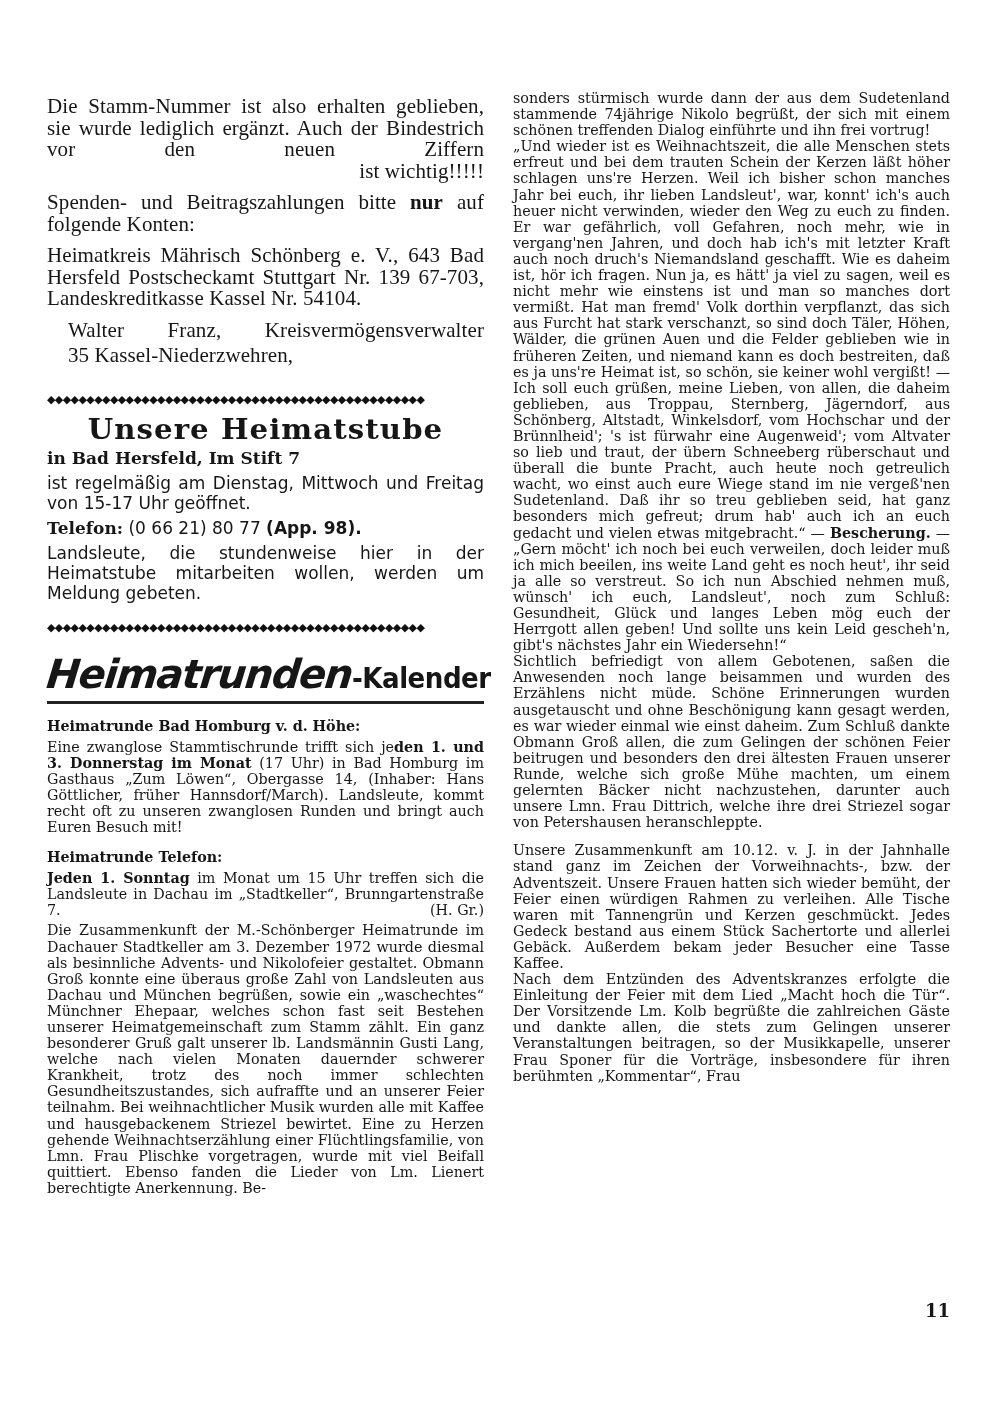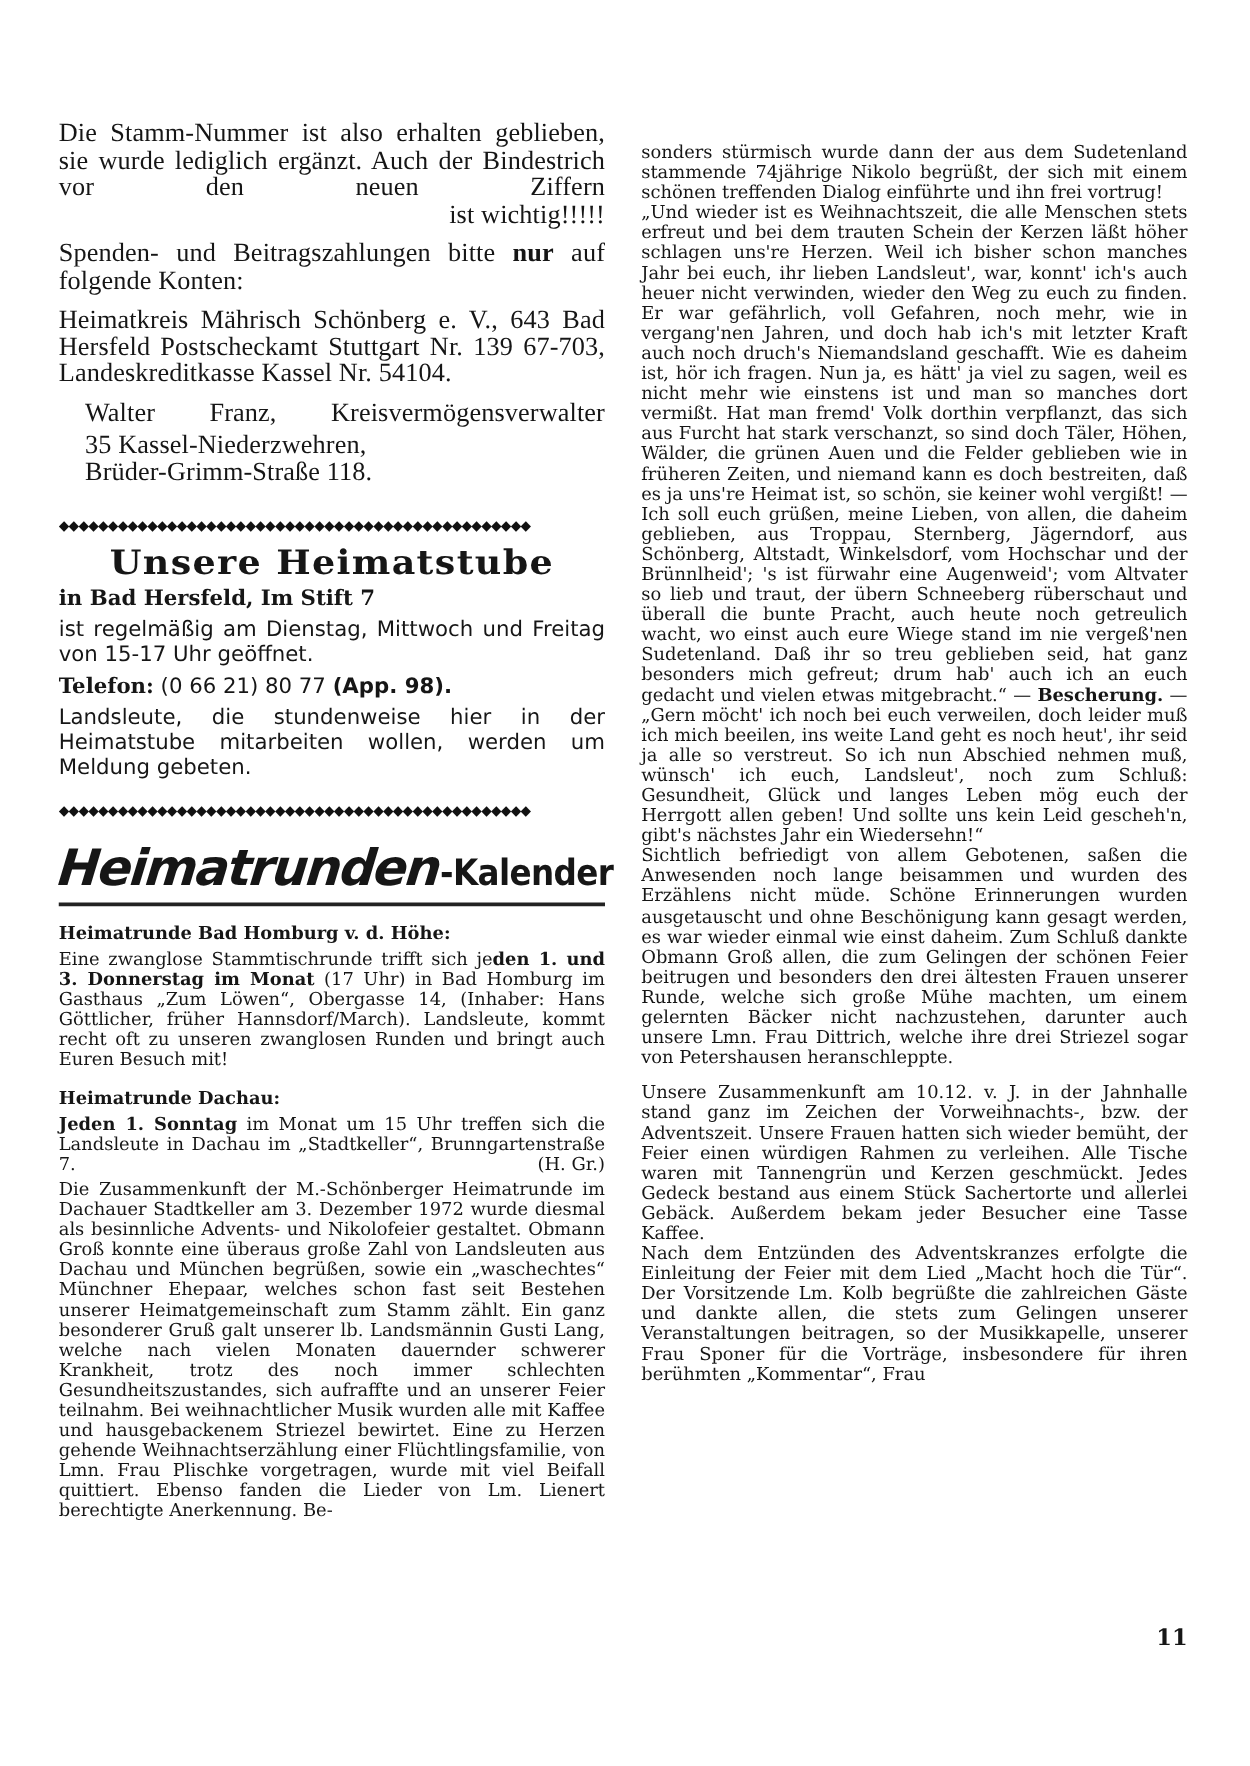--- a/index.html
+++ b/index.html
@@ -34,21 +34,20 @@
   <p class="big" style="text-align:justify;text-align-last:justify;">Die Stamm-Nummer ist also erhalten geblieben, sie wurde lediglich ergänzt. Auch der Bindestrich vor den neuen Ziffern</p>
   <p class="big center">ist wichtig!!!!!</p>
 
   <p class="big gap10"><span>Spenden- und Beitragszahlungen bitte </span><b>nur</b><span> auf folgende Konten:</span></p>
 
   <p class="big gap10">Heimatkreis Mährisch Schönberg e. V., 643 Bad Hersfeld Postscheckamt Stuttgart Nr. 139 67-703, Landeskreditkasse Kassel Nr. 54104.</p>
 
   <div class="gap10">
     <p class="big indent" style="text-align:justify;text-align-last:justify;">Walter Franz, Kreisvermögensverwalter</p>
     <p class="big indent" style="margin-top:4px">35 Kassel-Niederzwehren,</p>
-    <p class="big indent">Brüder-Grimm-Straße 118.</p>
   </div>
 
   <div class="diamonds" style="margin-top:26px">◆◆◆◆◆◆◆◆◆◆◆◆◆◆◆◆◆◆◆◆◆◆◆◆◆◆◆◆◆◆◆◆◆◆◆◆◆◆◆◆◆◆◆◆◆◆◆◆</div>
 
   <div>
     <div class="stube-title" style="margin-top:6px">Unsere Heimatstube</div>
     <div class="stube-sub">in Bad Hersfeld, Im Stift 7</div>
     <p class="body16" style="margin-top:4px">ist regelmäßig am Dienstag, Mittwoch und Freitag von 15-17 Uhr geöffnet.</p>
     <p class="body16" style="margin-top:5px"><b style="font-family:'DejaVu Serif',serif">Telefon:</b><span> (0 66 21)  80 77 </span><b>(App.  98).</b></p>
     <p class="body16" style="margin-top:5px">Landsleute, die stundenweise hier in der Heimatstube mitarbeiten wollen, werden um Meldung gebeten.</p>
@@ -61,28 +60,28 @@
     <span class="kal-rest">-Kalender</span>
   </div>
   <hr class="rule">
 
   <div>
     <div class="heading">Heimatrunde Bad Homburg v. d. Höhe:</div>
     <p class="small" style="margin-top:4px"><span>Eine zwanglose Stammtischrunde trifft sich je</span><b>den 1. und 3. Donnerstag im Monat</b><span> (17 Uhr) in Bad Homburg im Gasthaus „Zum Löwen“, Obergasse 14, (Inhaber: Hans Göttlicher, früher Hannsdorf/March). Landsleute, kommt recht oft zu unseren zwanglosen Runden und bringt auch Euren Besuch mit!</span></p>
   </div>
 
   <div style="margin-top:14px">
-    <div class="heading">Heimatrunde Dachau:</div>
+    <div class="heading">Heimatrunde Telefon:</div>
     <p class="small" style="margin-top:4px"><b>Jeden 1. Sonntag</b><span> im Monat um 15 Uhr treffen sich die Landsleute in Dachau im „Stadtkeller“, Brunngartenstraße 7.</span></p>
     <p class="small sig" style="margin-top:-16px">(H. Gr.)</p>
     <p class="small" style="margin-top:4px">Die Zusammenkunft der M.-Schönberger Heimatrunde im Dachauer Stadtkeller am 3. Dezember 1972 wurde diesmal als besinnliche Advents- und Nikolofeier gestaltet. Obmann Groß konnte eine überaus große Zahl von Landsleuten aus Dachau und München begrüßen, sowie ein „waschechtes“ Münchner Ehepaar, welches schon fast seit Bestehen unserer Heimatgemeinschaft zum Stamm zählt. Ein ganz besonderer Gruß galt unserer lb. Landsmännin Gusti Lang, welche nach vielen Monaten dauernder schwerer Krankheit, trotz des noch immer schlechten Gesundheitszustandes, sich aufraffte und an unserer Feier teilnahm. Bei weihnachtlicher Musik wurden alle mit Kaffee und hausgebackenem Striezel bewirtet. Eine zu Herzen gehende Weihnachtserzählung einer Flüchtlingsfamilie, von Lmn. Frau Plischke vorgetragen, wurde mit viel Beifall quittiert. Ebenso fanden die Lieder von Lm. Lienert berechtigte Anerkennung. Be-</p>
   </div>
 </div>
 
-<div class="col right" style="top:114px">
+<div class="col right" style="top:90px">
   <p class="small">sonders stürmisch wurde dann der aus dem Sudetenland stammende 74jährige Nikolo begrüßt, der sich mit einem schönen treffenden Dialog einführte und ihn frei vortrug!</p>
   <p class="small"><span>„Und wieder ist es Weihnachtszeit, die alle Menschen stets erfreut und bei dem trauten Schein der Kerzen läßt höher schlagen uns're Herzen. Weil ich bisher schon manches Jahr bei euch, ihr lieben Landsleut', war, konnt' ich's auch heuer nicht verwinden, wieder den Weg zu euch zu finden. Er war gefährlich, voll Gefahren, noch mehr, wie in vergang'nen Jahren, und doch hab ich's mit letzter Kraft auch noch druch's Niemandsland geschafft. Wie es daheim ist, hör ich fragen. Nun ja, es hätt' ja viel zu sagen, weil es nicht mehr wie einstens ist und man so manches dort vermißt. Hat man fremd' Volk dorthin verpflanzt, das sich aus Furcht hat stark verschanzt, so sind doch Täler, Höhen, Wälder, die grünen Auen und die Felder geblieben wie in früheren Zeiten, und niemand kann es doch bestreiten, daß es ja uns're Heimat ist, so schön, sie keiner wohl vergißt! — Ich soll euch grüßen, meine Lieben, von allen, die daheim geblieben, aus Troppau, Sternberg, Jägerndorf, aus Schönberg, Altstadt, Winkelsdorf, vom Hochschar und der Brünnlheid'; 's ist fürwahr eine Augenweid'; vom Altvater so lieb und traut, der übern Schneeberg rüberschaut und überall die bunte Pracht, auch heute noch getreulich wacht, wo einst auch eure Wiege stand im nie vergeß'nen Sudetenland. Daß ihr so treu geblieben seid, hat ganz besonders mich gefreut; drum hab' auch ich an euch gedacht und vielen etwas mitgebracht.“ — </span><b>Bescherung.</b><span> — „Gern möcht' ich noch bei euch verweilen, doch leider muß ich mich beeilen, ins weite Land geht es noch heut', ihr seid ja alle so verstreut. So ich nun Abschied nehmen muß, wünsch' ich euch, Landsleut', noch zum Schluß: Gesundheit, Glück und langes Leben mög euch der Herrgott allen geben! Und sollte uns kein Leid gescheh'n, gibt's nächstes Jahr ein Wiedersehn!“</span></p>
   <p class="small">Sichtlich befriedigt von allem Gebotenen, saßen die Anwesenden noch lange beisammen und wurden des Erzählens nicht müde. Schöne Erinnerungen wurden ausgetauscht und ohne Beschönigung kann gesagt werden, es war wieder einmal wie einst daheim. Zum Schluß dankte Obmann Groß allen, die zum Gelingen der schönen Feier beitrugen und besonders den drei ältesten Frauen unserer Runde, welche sich große Mühe machten, um einem gelernten Bäcker nicht nachzustehen, darunter auch unsere Lmn. Frau Dittrich, welche ihre drei Striezel sogar von Petershausen heranschleppte.</p>
 
   <div style="margin-top:12px">
     <p class="small" style="margin-top:6px">Unsere Zusammenkunft am 10.12. v. J. in der Jahnhalle stand ganz im Zeichen der Vorweihnachts-, bzw. der Adventszeit. Unsere Frauen hatten sich wieder bemüht, der Feier einen würdigen Rahmen zu verleihen. Alle Tische waren mit Tannengrün und Kerzen geschmückt. Jedes Gedeck bestand aus einem Stück Sachertorte und allerlei Gebäck. Außerdem bekam jeder Besucher eine Tasse Kaffee.</p>
     <p class="small">Nach dem Entzünden des Adventskranzes erfolgte die Einleitung der Feier mit dem Lied „Macht hoch die Tür“. Der Vorsitzende Lm. Kolb begrüßte die zahlreichen Gäste und dankte allen, die stets zum Gelingen unserer Veranstaltungen beitragen, so der Musikkapelle, unserer Frau Sponer für die Vorträge, insbesondere für ihren berühmten „Kommentar“, Frau</p>
   </div>
 </div>
 

